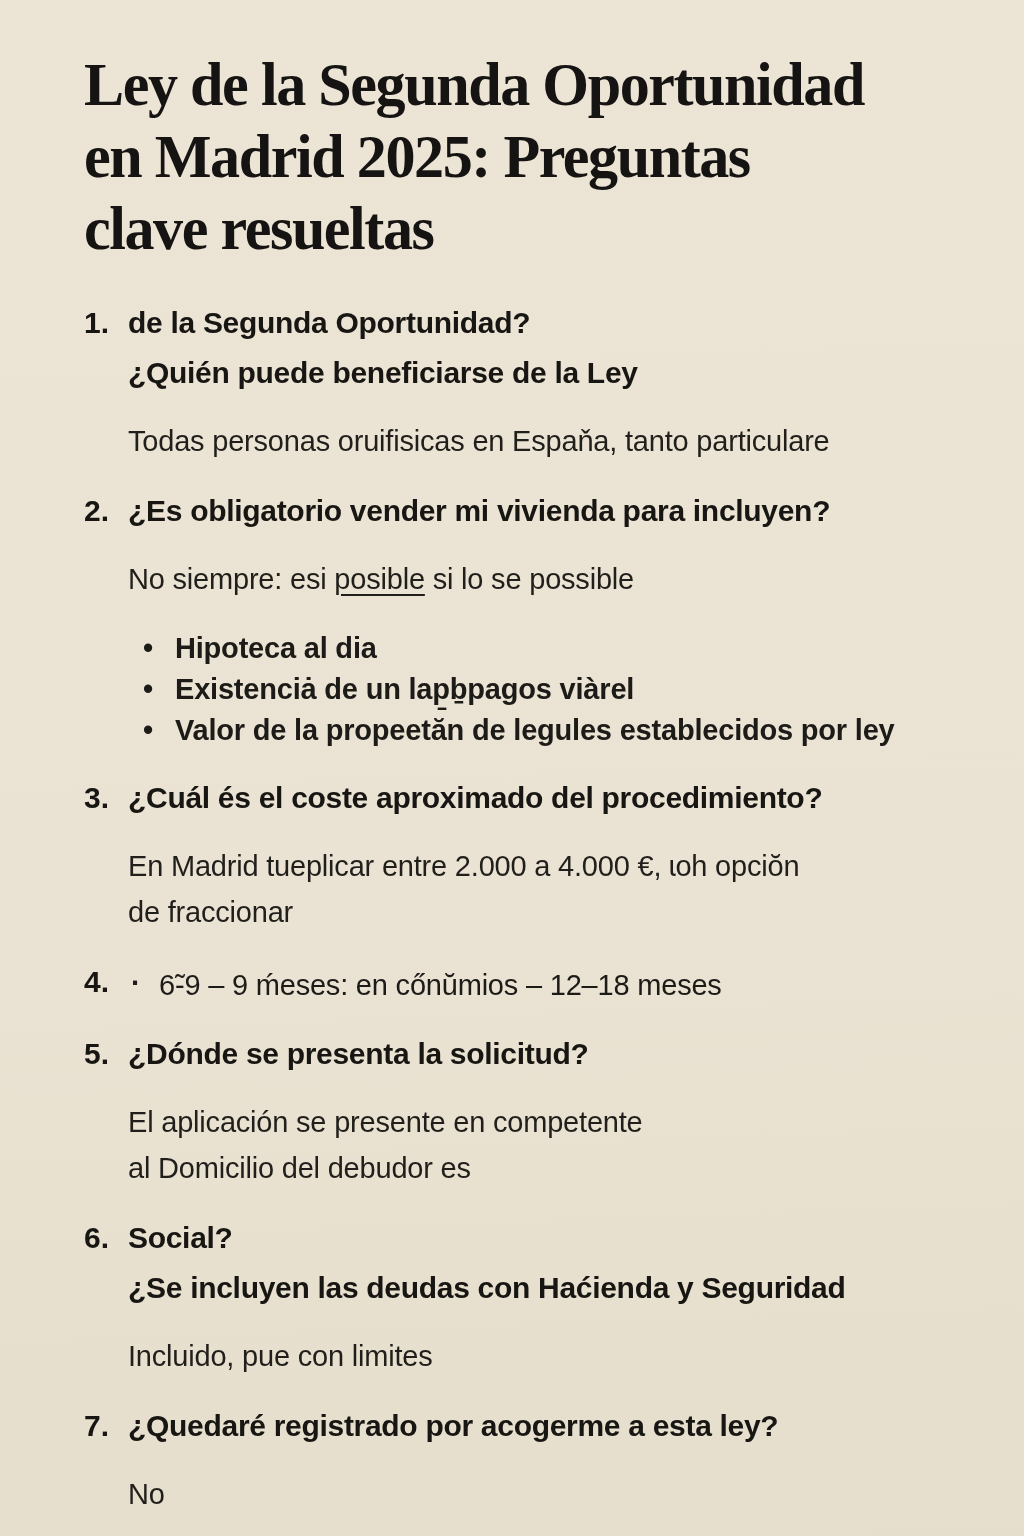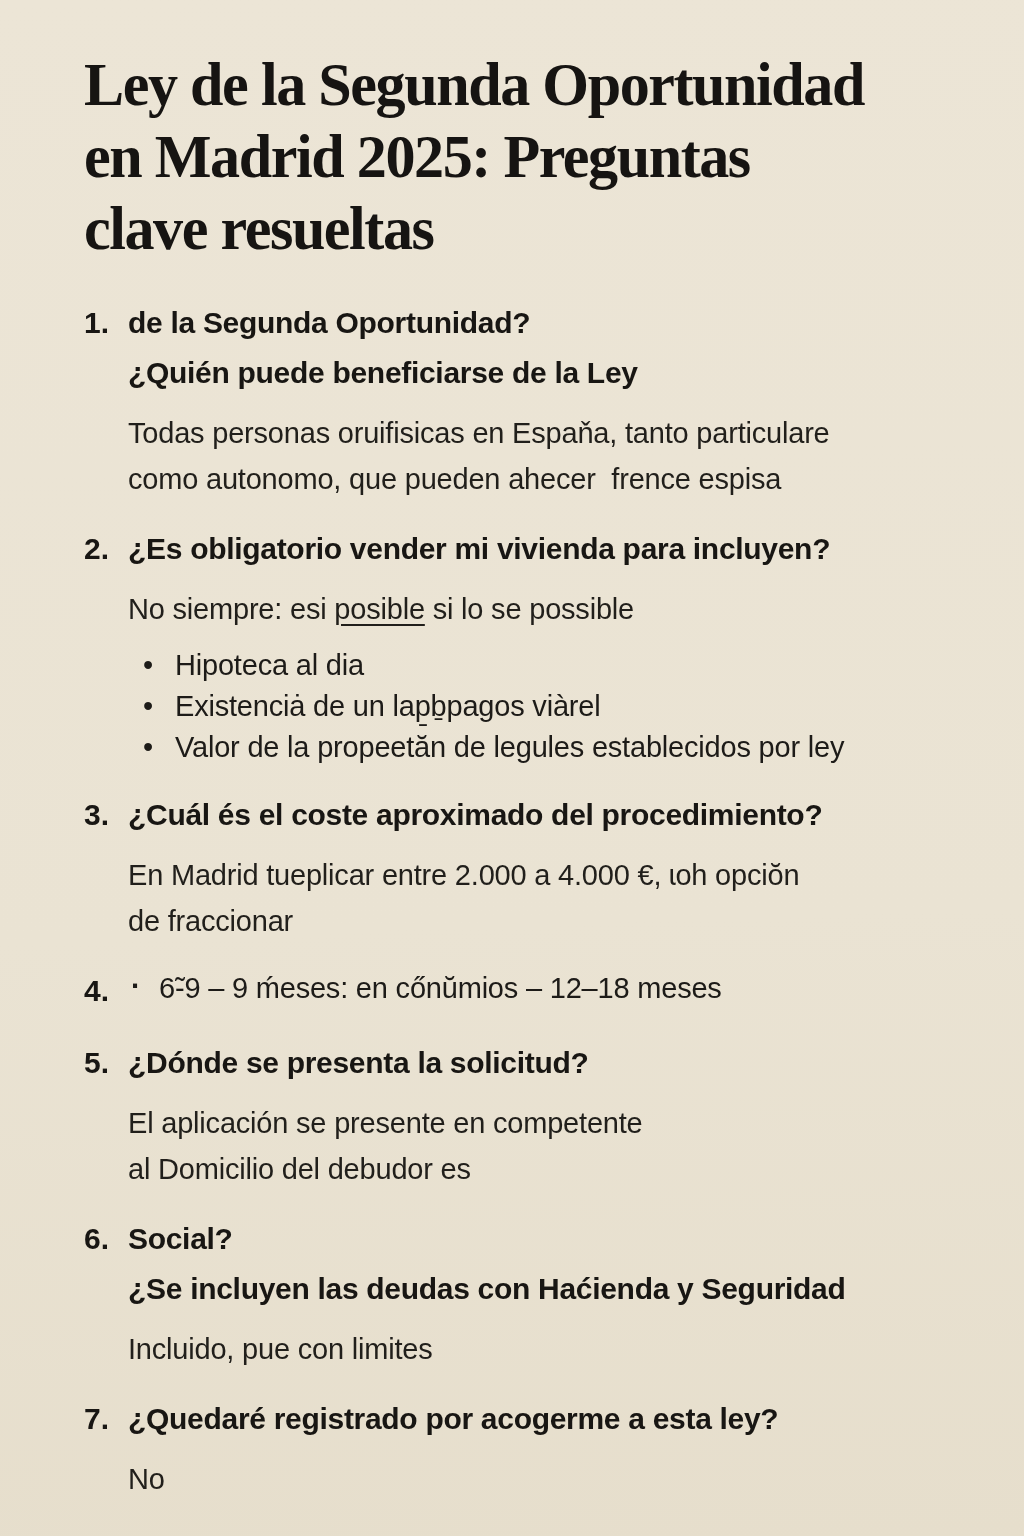--- a/index.html
+++ b/index.html
@@ -39,51 +39,51 @@
   }
   .content { flex: 1; min-width: 0; }
   .q-line {
     font-weight: 700;
     font-size: 30px;
     line-height: 50px;
     color: #181613;
     letter-spacing: -0.3px;
     white-space: pre-wrap;
   }
-  .answer { margin-top: 12px; }
+  .answer { margin-top: 20px; }
   .a-line {
     font-size: 29px;
     line-height: 46px;
     letter-spacing: -0.2px;
     white-space: pre-wrap;
     color: #211F1B;
   }
   .a-line .b { font-weight: 400; }
   .a-line .u {
     text-decoration: underline;
     text-decoration-thickness: 2px;
     text-underline-offset: 5px;
   }
-  .bullets { margin-top: 13px; }
+  .bullets { margin-top: 26px; font-weight: bold; }
   .bullet {
     position: relative;
     padding-left: 47px;
     font-size: 29px;
     line-height: 41px;
     letter-spacing: -0.2px;
     white-space: pre-wrap;
   }
   .bullet::before {
     content: "\2022";
     position: absolute;
     left: 15px;
     top: 0;
     font-size: 29px;
   }
-  .dash-bullets { margin-top: 2px; }
+  .dash-bullets { margin-top: 8px; }
   .dash-bullet {
     position: relative;
     padding-left: 31px;
     font-size: 29px;
     line-height: 41px;
     letter-spacing: -0.2px;
     white-space: pre-wrap;
   }
   .dash-bullet::before {
     content: "\00B7";
@@ -105,21 +105,20 @@
     <div>clave resueltas</div>
   </h1>
 
   <div class="item">
     <div class="num">1.</div>
     <div class="content">
       <div class="q-line">de la Segunda Oportunidad?</div>
       <div class="q-line">¿Quién puede beneficiarse de la Ley</div>
       <div class="answer">
         <div class="a-line">Todas personas oruifisicas en Espaňa, tanto particulare</div>
-        <div class="a-line">como autonomo, que pueden ahecer  frence espisa</div>
       </div>
     </div>
   </div>
 
   <div class="item">
     <div class="num">2.</div>
     <div class="content">
       <div class="q-line">¿Es obligatorio vender mi vivienda para incluyen?</div>
       <div class="answer">
         <div class="a-line"><span class="b">No siempre:</span><span> esi </span><span class="u">posible</span><span> si lo se possible</span></div>

